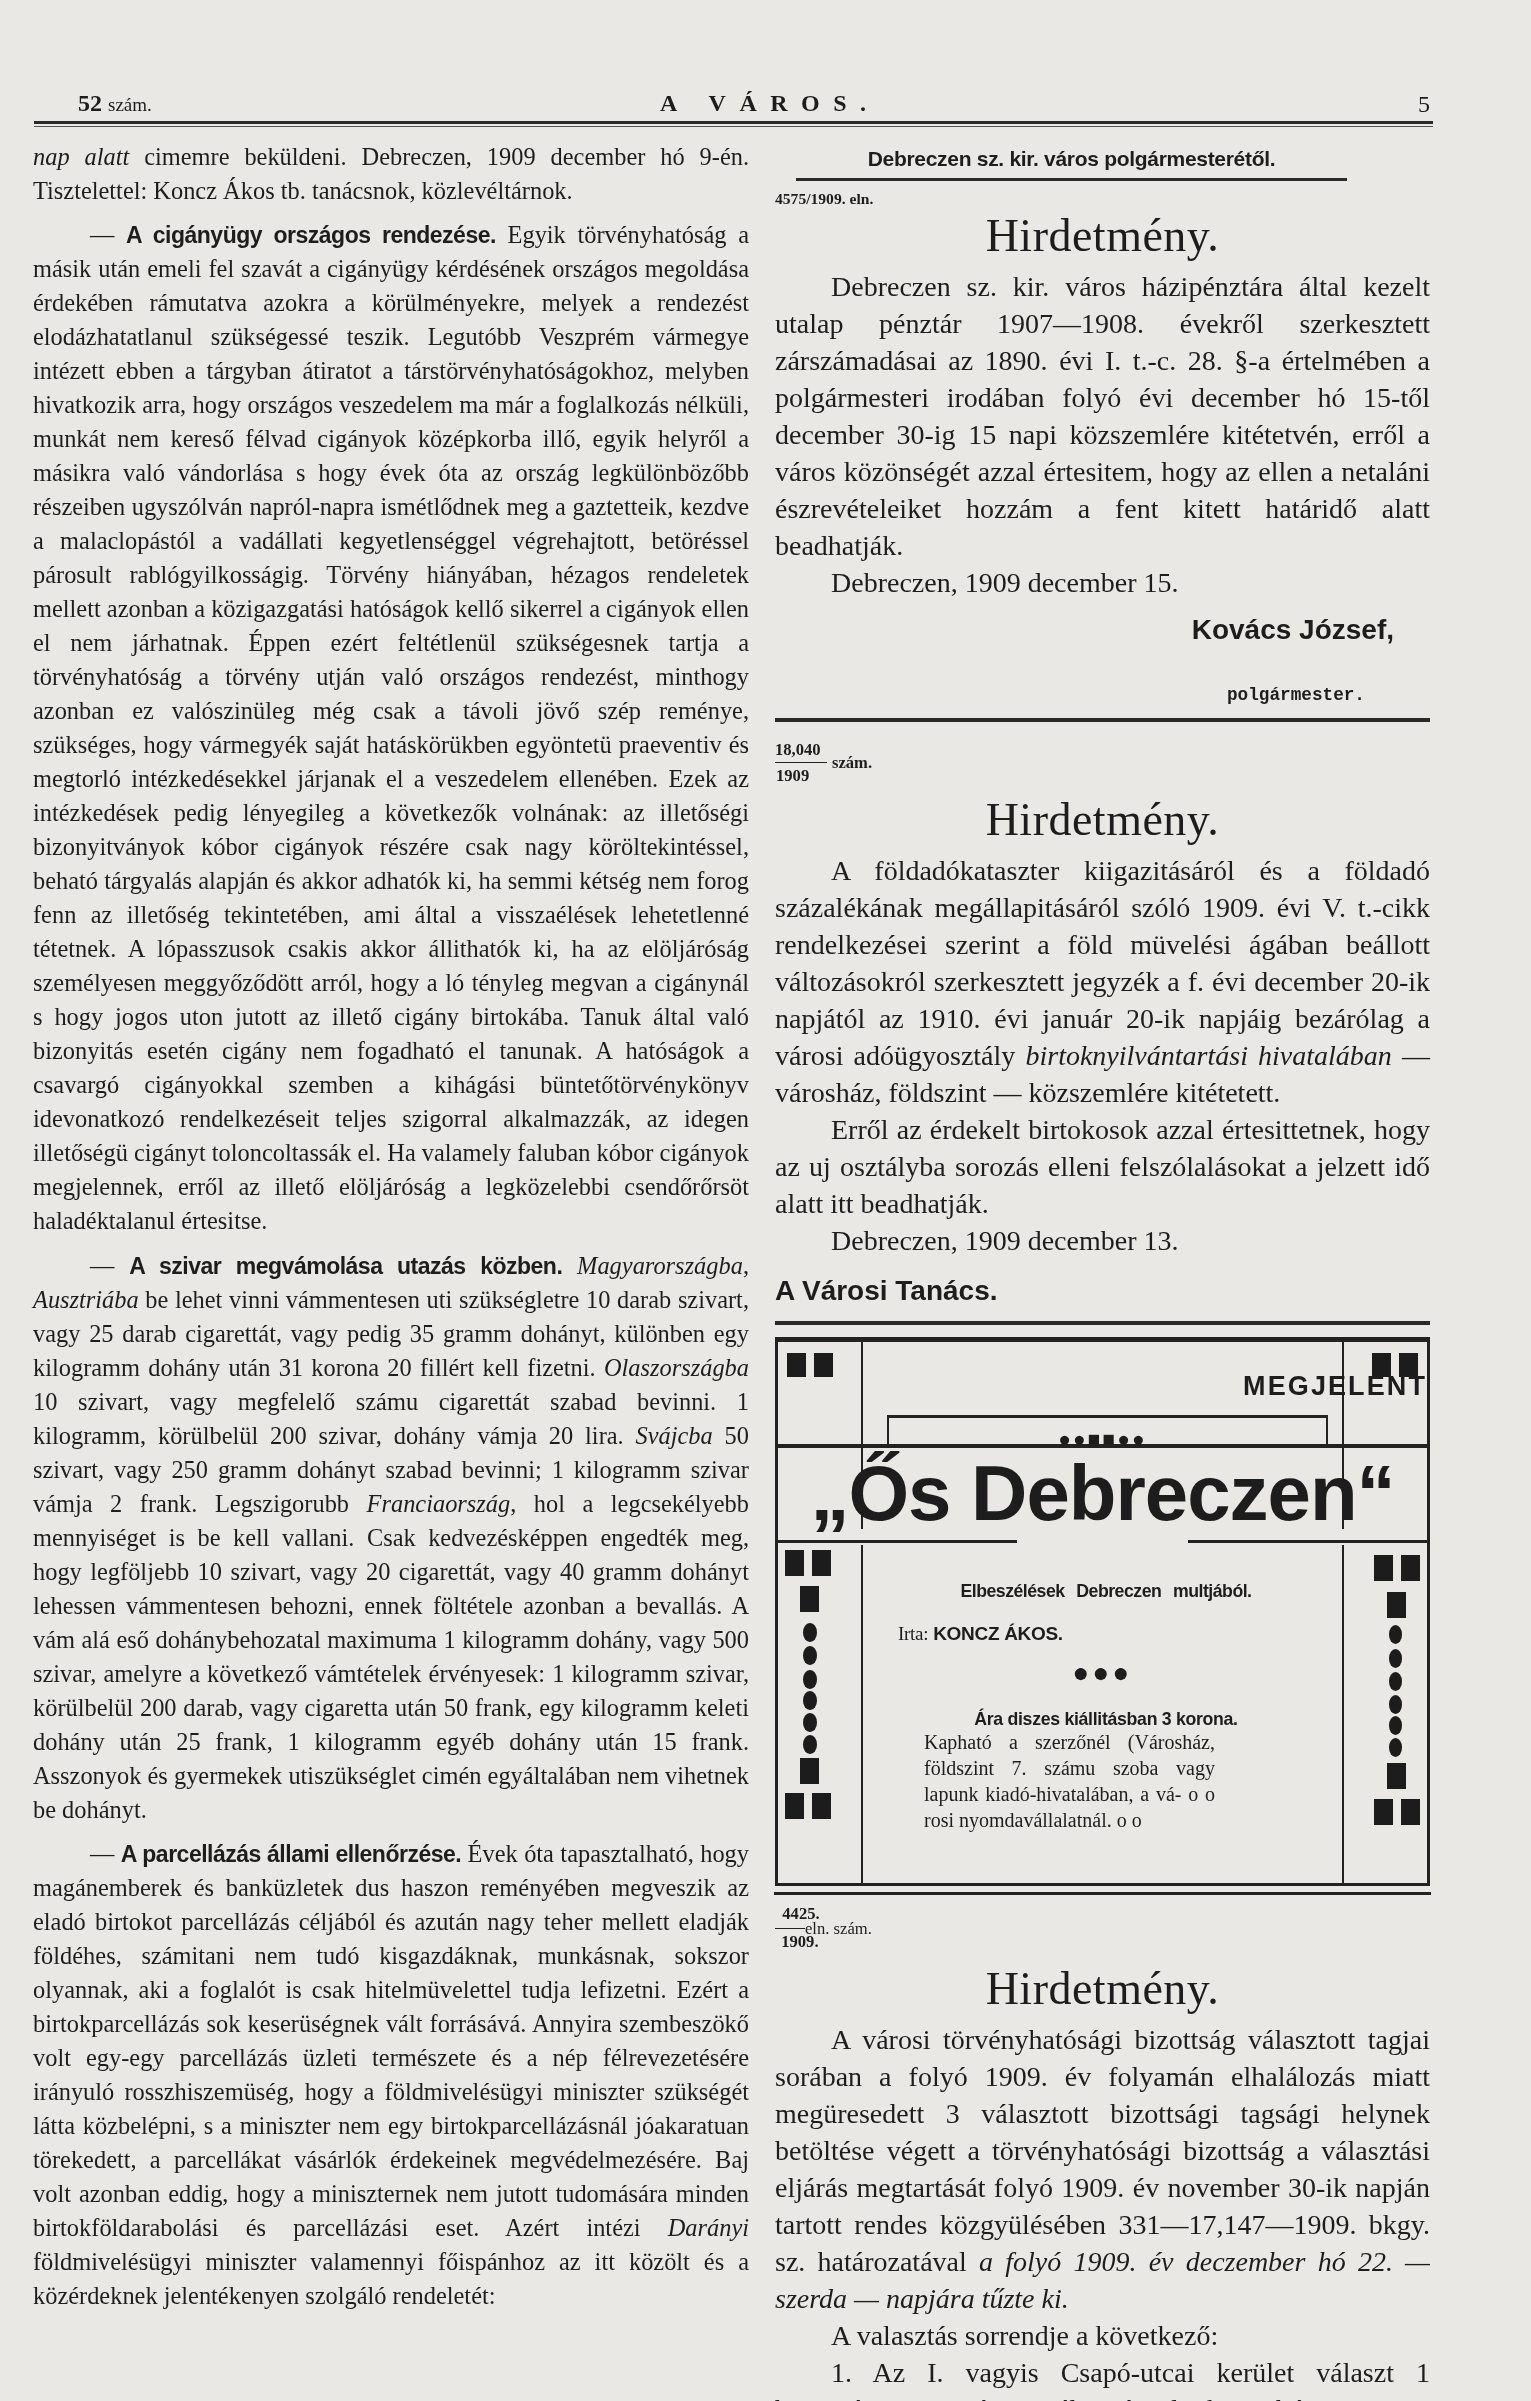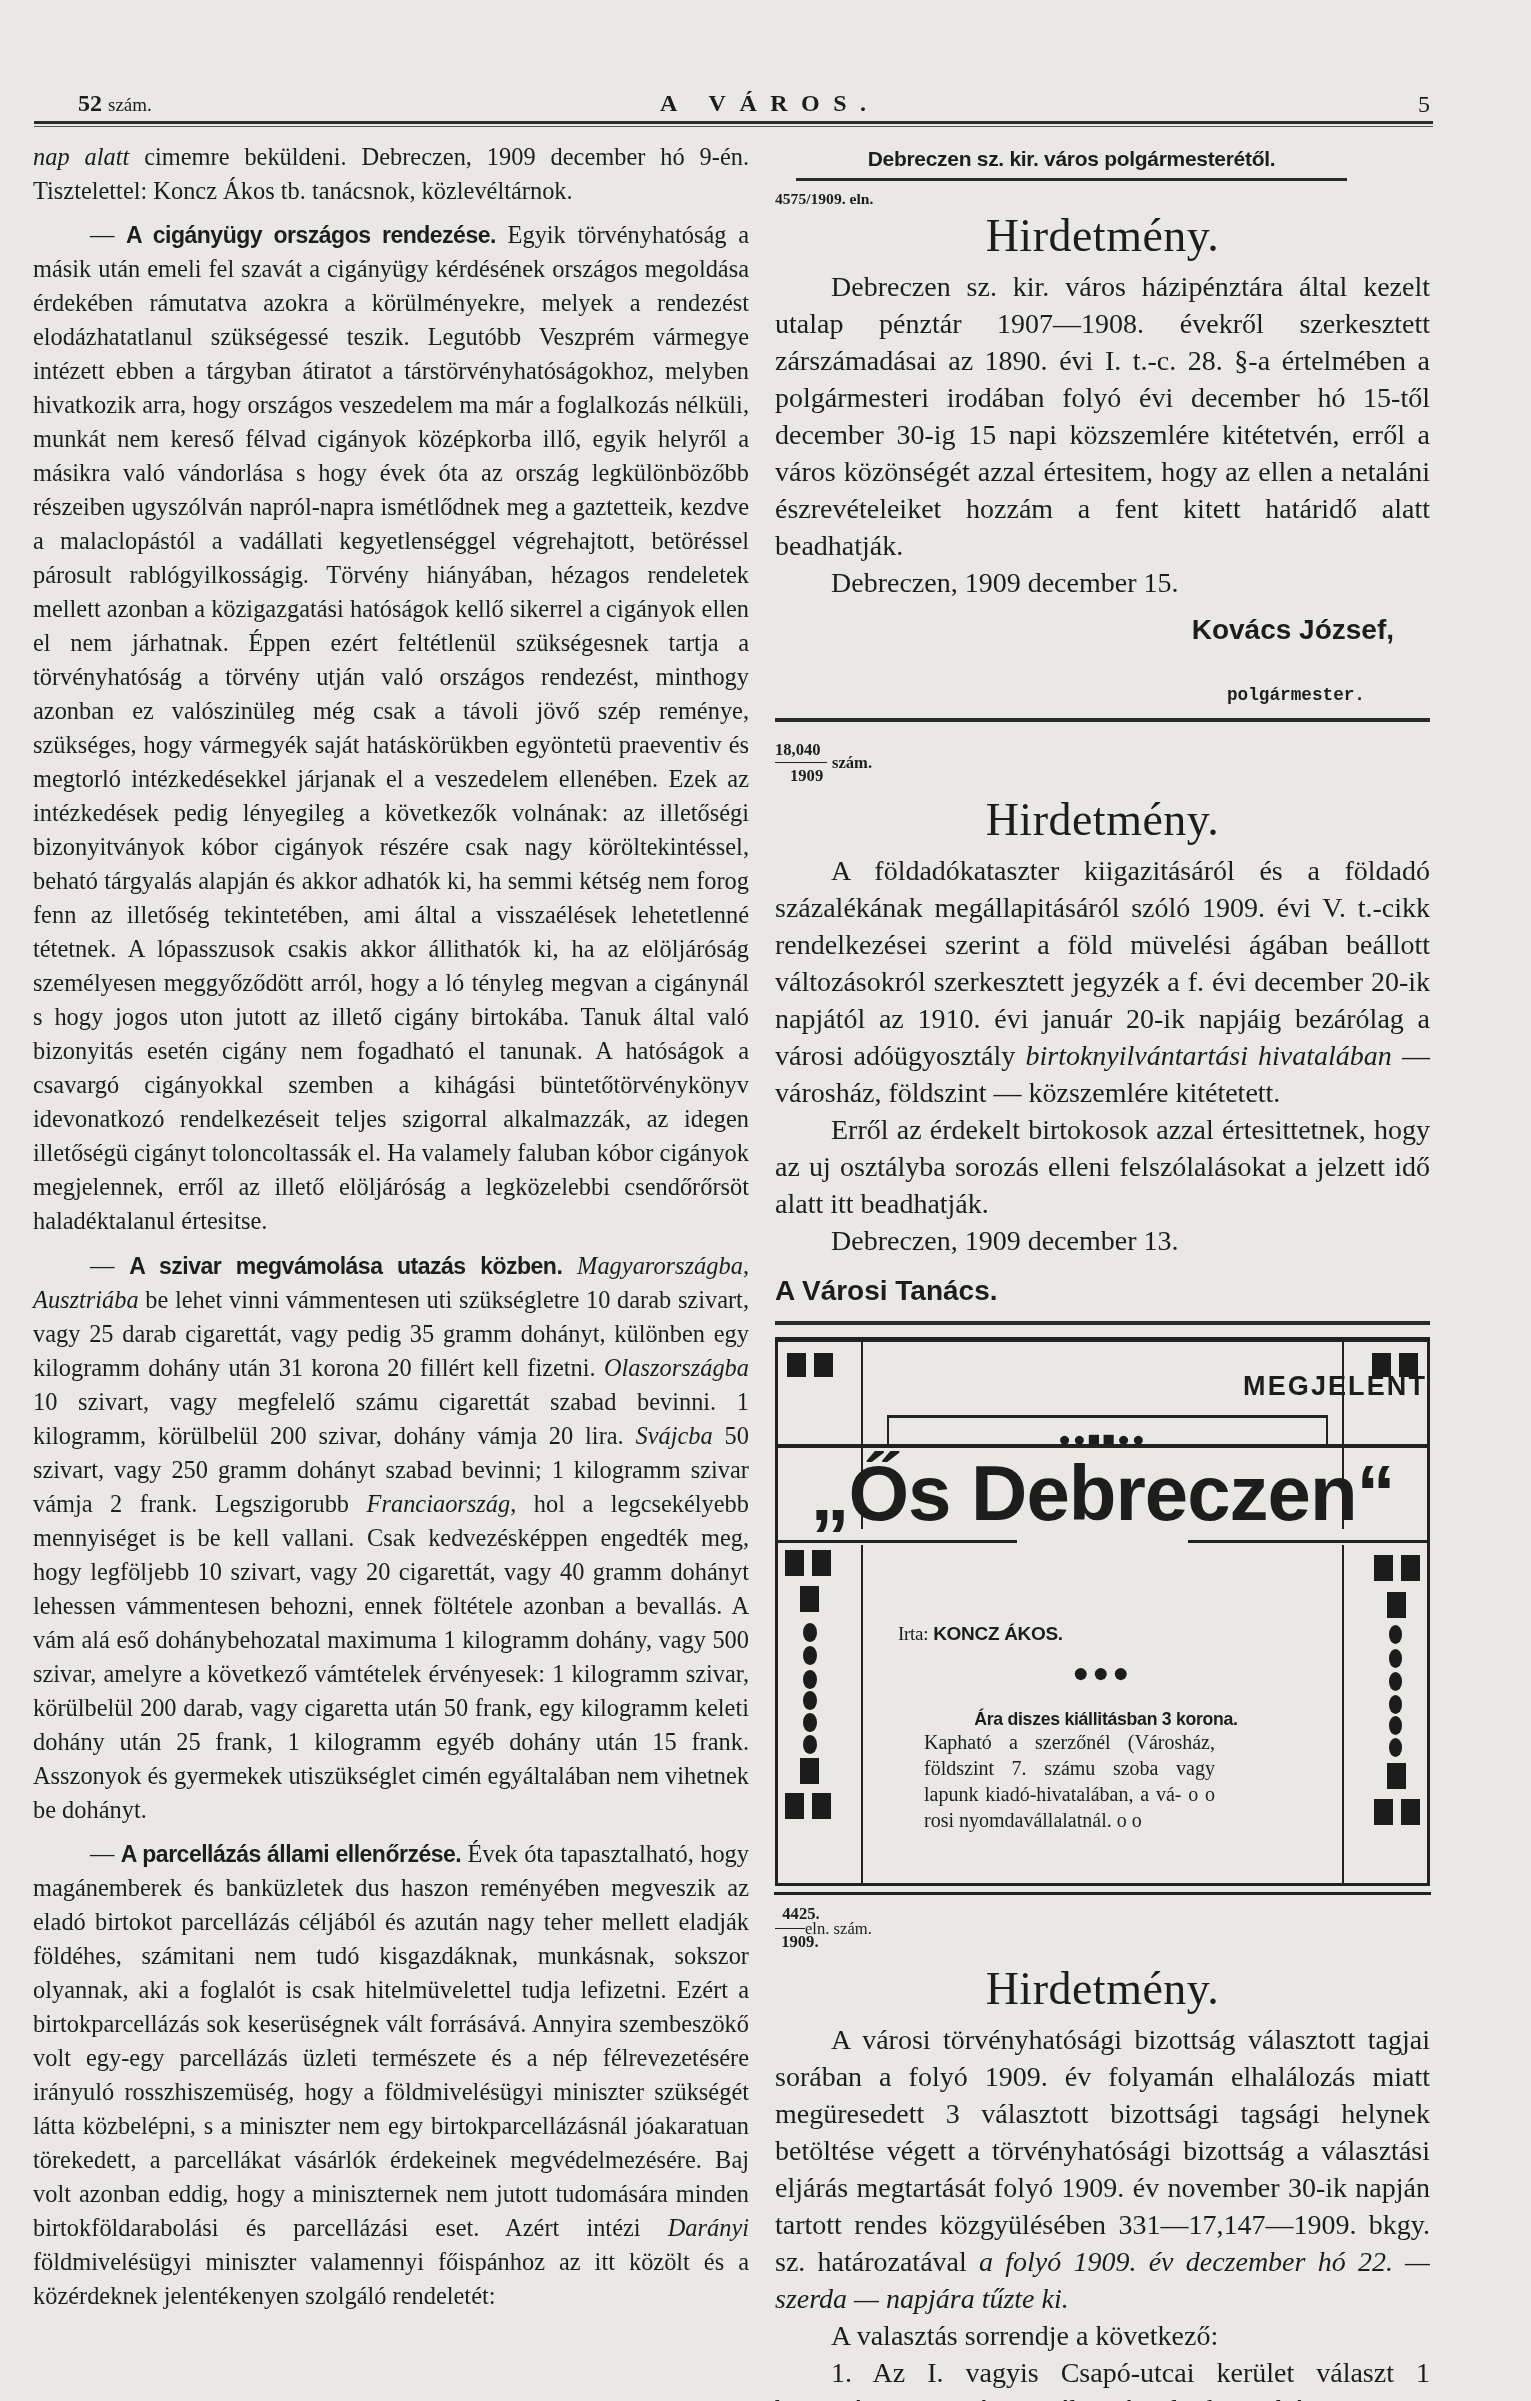--- a/index.html
+++ b/index.html
@@ -38,21 +38,21 @@
     font-weight: bold; font-size: 21px; margin: 5.2px 0 0 21px; width: 551px;
     padding-bottom: 5.2px; border-bottom: 3.6px solid #2a2a2a; line-height: 28px; letter-spacing: -0.3px; }
   .refno { font-size: 15.6px; font-weight: bold; margin-top: 6.2px; line-height: 21px; }
   .notice-title { text-align: center; font-size: 46px; line-height: 52px; margin: 1px 0 6.2px 0; letter-spacing: 0.5px; }
   .sig { text-align: right; padding-right: 36px; font-weight: bold; font-size: 28px; margin-top: 13.5px; line-height: 31px; font-family: "Liberation Sans", "DejaVu Sans", sans-serif; }
   .sig-sub { text-align: right; padding-right: 65px; font-size: 17.7px; font-weight: bold; line-height: 21px; font-family: Liberation Mono, monospace; margin-top: 40px; }
   .rule { border-top: 4.2px solid #2a2a2a; margin: 11.4px 0 0 0; }
   .frac { position: relative; height: 52px; margin-top: 19px; font-size: 16.6px; font-weight: bold; line-height: 17.7px; }
   .frac .n { position: absolute; left: 0; top: 0; }
   .frac .bar { position: absolute; left: 0; top: 21px; width: 52px; border-top: 1.6px solid #222; }
-  .frac .d { position: absolute; left: 15px; top: 26px; }
+  .frac .d { position: absolute; left: 1px; top: 26px; }
   .frac .suffix { position: absolute; left: 57px; top: 13.5px; }
   .sig2 { padding-right: 62px; font-weight: bold; font-size: 28px; margin-top: 13.5px; font-family: "Liberation Sans", "DejaVu Sans", sans-serif; }
   .date { text-indent: 56px; margin-top: 4.2px; }
 
   
   .ad { position: relative; margin: 12.5px 0 0 0; height: 541px; border: 3.6px solid #222; border-top-width: 5.2px; }
   .ad .vline { position: absolute; top: 0; bottom: 0; border-left: 2.6px solid #222; }
   .ad .sq { position: absolute; background: #1c1c1c; }
   .ad .dot { position: absolute; width: 13.5px; height: 19px; border-radius: 50%; background: #1c1c1c; }
   .ad .megj { position: absolute; top: 26px; left: 0; right: 0; text-align: right;
@@ -181,20 +181,21 @@
       <div class="sq" style="right:34px; top:457px; width:19px; height:26px;"></div>
       <div class="sq" style="right:7.3px; top:457px; width:19px; height:26px;"></div>
 
       <div class="megj">MEGJELENT</div>
       <div class="inner-box"></div>
       <div class="ornament">●●■■●●</div>
       <div class="hr1"></div>
       <div class="big">„Ős Debreczen“</div>
       <div class="hr2"></div>
       <div class="hr3"></div>
+      <div class="sub">Elbeszélések Debreczen multjából.</div>
       <div class="author"><span class="lbl">Irta:</span> <span>KONCZ ÁKOS.</span></div>
       <div class="dots3">●●●</div>
       <div class="price">Ára diszes kiállitásban 3 korona.</div>
       <div class="avail">Kapható a szerzőnél (Városház, földszint 7. számu szoba vagy lapunk kiadó-hivatalában, a vá- o o rosi nyomdavállalatnál. o o</div>
       <div class="hrbot"></div>
     </div>
 
     <div class="ad-after">
       <div class="frac2">
         <span class="n">4425.</span>

